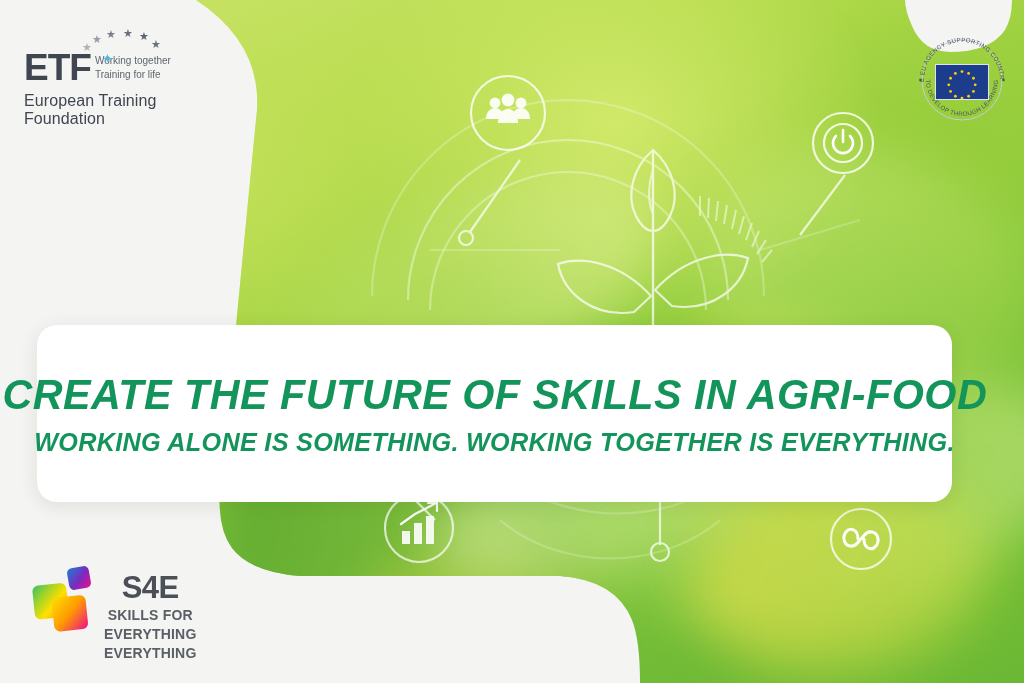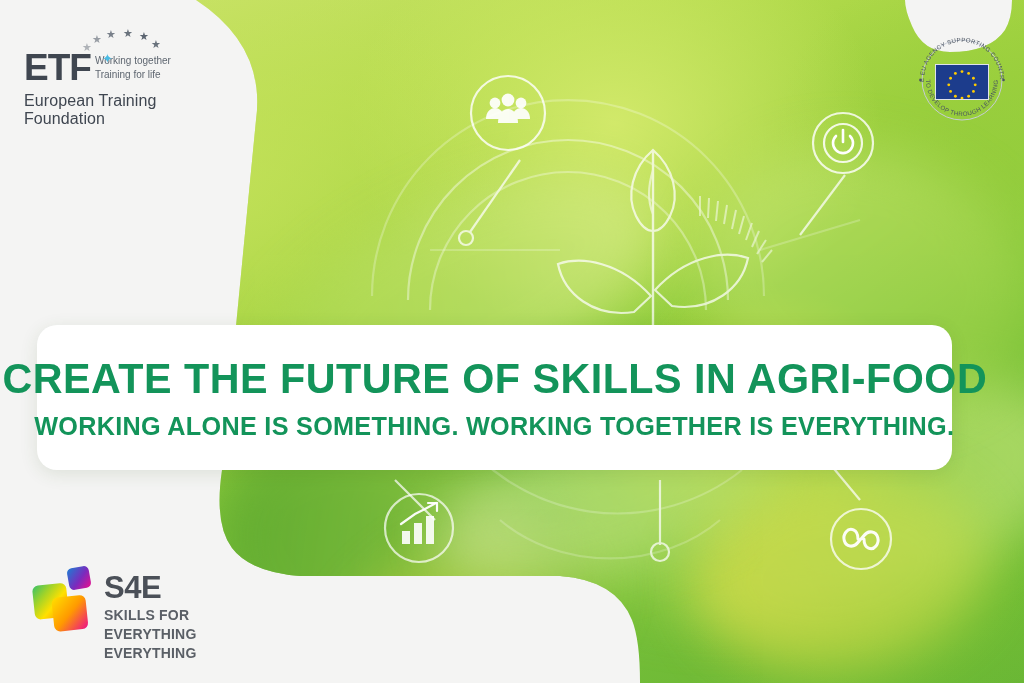--- a/index.html
+++ b/index.html
@@ -69,29 +69,30 @@
     inset: 0;
     pointer-events: none;
   }
 
   
   .card {
     position: absolute;
     left: 37px;
     top: 325px;
     width: 915px;
-    height: 145px;
+    height: 177px;
     background: #ffffff;
     border-radius: 20px;
     box-shadow: 0 4px 18px rgba(60,90,30,.12);
     display: flex;
     flex-direction: column;
     align-items: center;
     justify-content: center;
     gap: 8px;
+    font-style: italic;
   }
 
   .headline {
     font-family: "Liberation Sans Narrow", "Liberation Sans", sans-serif;
     font-size: 43px;
     font-weight: bold;
     letter-spacing: .5px;
     color: #13945a;
     white-space: nowrap;
     transform: scaleX(.96);
@@ -159,21 +160,21 @@
     left: 21px; top: 32px;
     width: 54px; height: 36px;
     background: #1c3c8c;
     border: 1px solid #dfe3ea;
   }
   .eu-flag svg { display: block; }
 
   
   .s4e-logo { position: absolute; left: 32px; top: 565px; width: 160px; display: flex; align-items: flex-start; gap: 10px; }
   .s4e-mark { position: relative; width: 62px; height: 72px; flex: none; }
-  .s4e-text { padding-top: 8px; }
+  .s4e-text { padding-top: 8px; text-align: center; }
   .s4e-title {
     font-size: 31px;
     font-weight: bold;
     color: #4b5058;
     letter-spacing: -.5px;
     line-height: .95;
   }
   .s4e-sub {
     margin-top: 4px;
     font-size: 14px;

